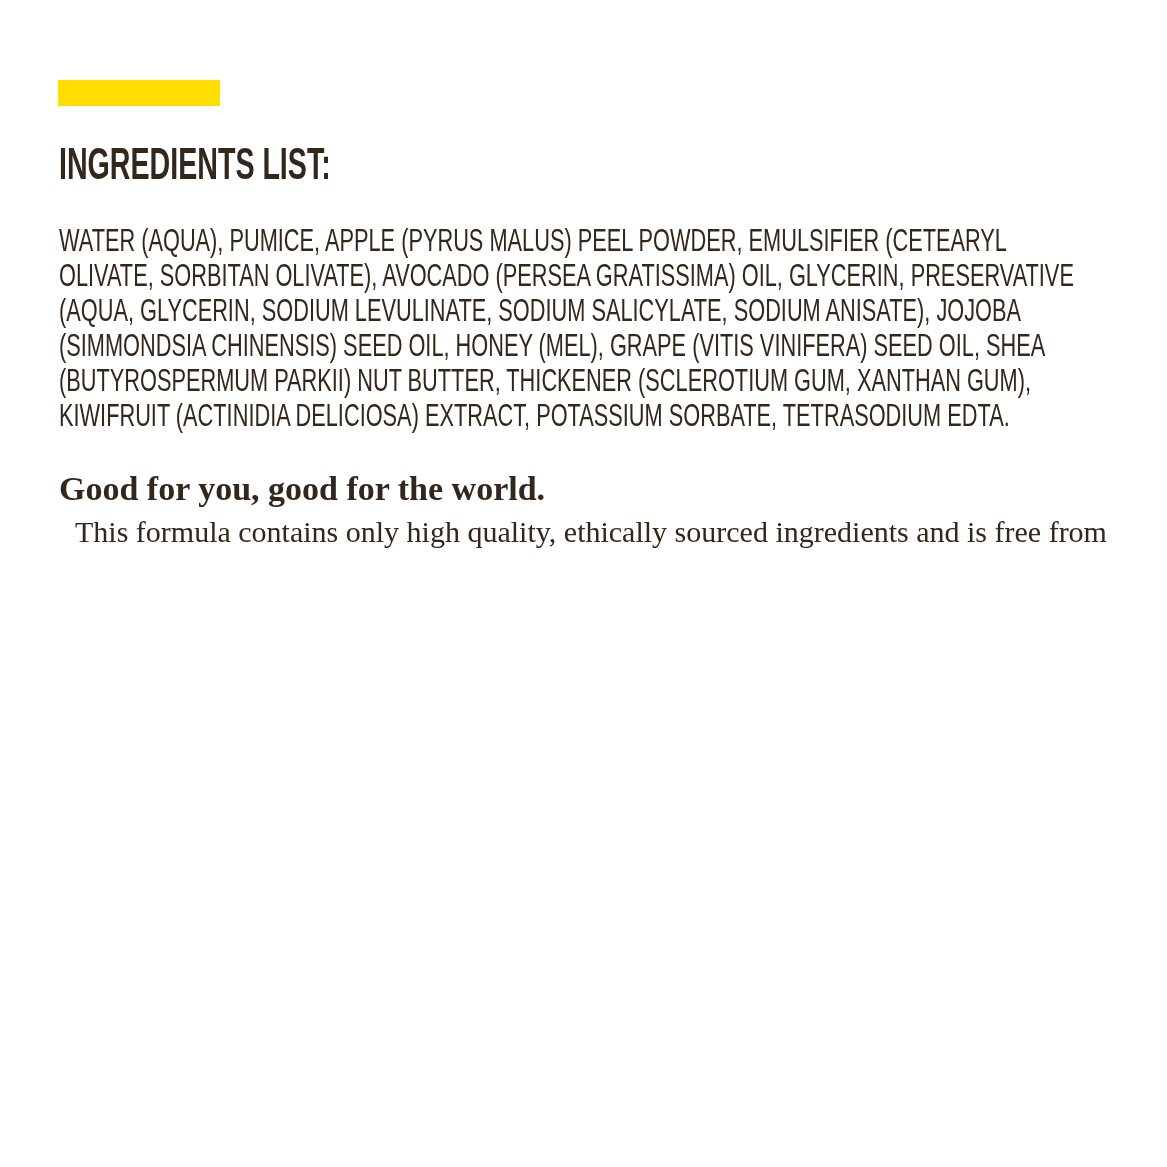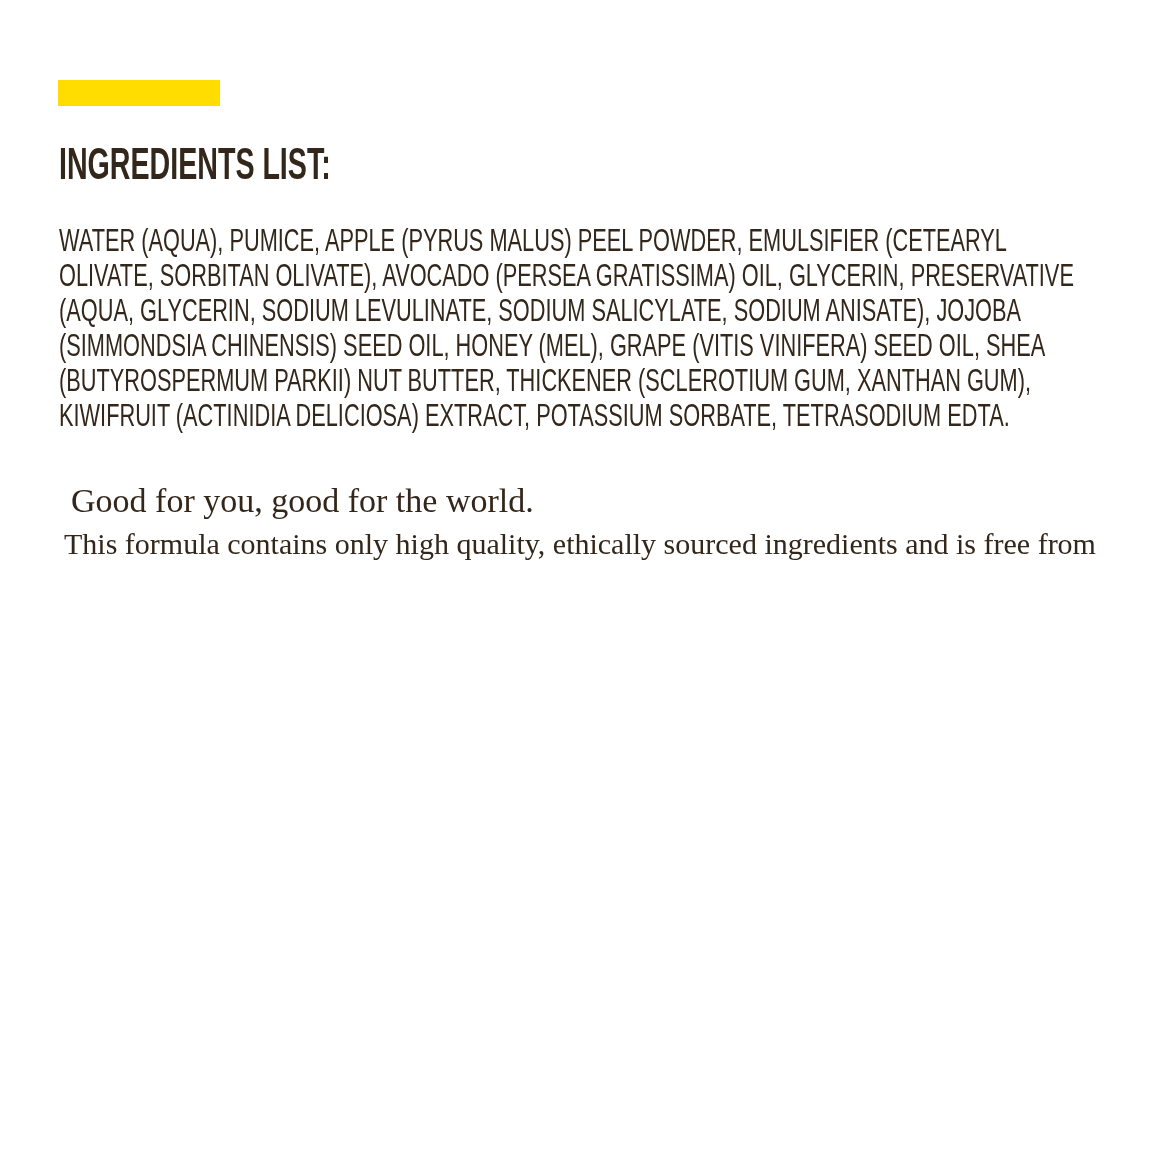--- a/index.html
+++ b/index.html
@@ -50,33 +50,32 @@
     line-height: 35px;
     white-space: nowrap;
     transform: scaleX(0.68);
     transform-origin: left center;
     color: #33261A;
   }
   .tagline-heading {
     position: absolute;
     left: 59px;
     top: 469px;
-    margin: 12px;
+    margin: 0;
     font-family: "Liberation Serif", serif;
-    font-weight: normal;
+    font-weight: bold;
     font-size: 34px;
     line-height: 40px;
     white-space: nowrap;
     color: #33261A;
   }
   .tagline-body {
     position: absolute;
-    left: 64px;
+    left: 75px;
     top: 514px;
-    margin-top: 12px;
   }
   .tagline-line {
     font-family: "Liberation Serif", serif;
     font-size: 30px;
     line-height: 36px;
     white-space: nowrap;
     color: #33261A;
   }
 </style>
 </head>

